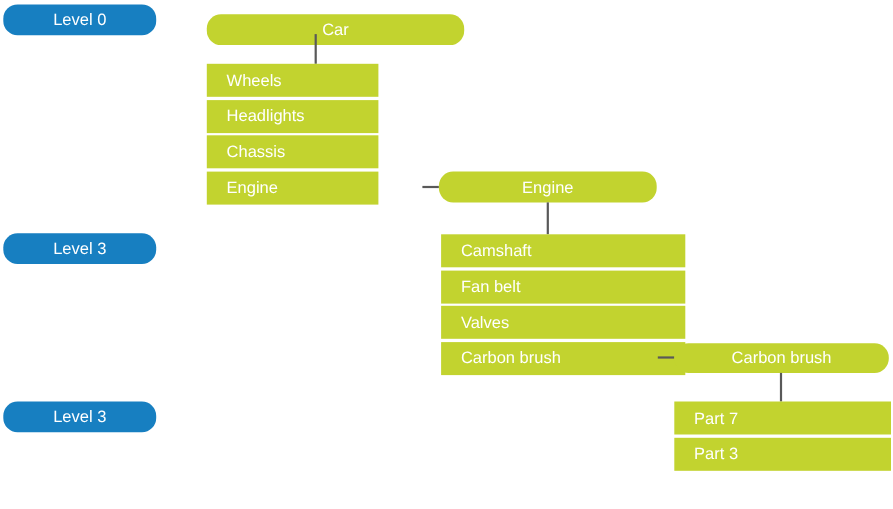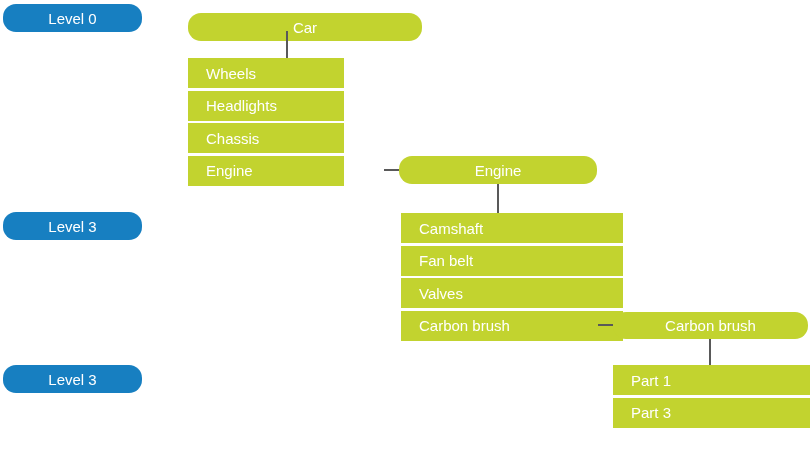--- a/index.html
+++ b/index.html
@@ -120,20 +120,20 @@
   <div class="conn" style="left:598px; top:324px; width:15px; height:2px"></div>
 
   <div class="node-header" style="left:613px; top:312px; width:195px; height:27px">
     <span>Carbon brush</span>
   </div>
 
   <div class="conn" style="left:709px; top:339px; width:2px; height:26px"></div>
 
   <div class="node-list" style="left:613px; top:365px; width:197px">
     <div class="node-row">
-      <span>Part 1</span>
+      <span>Part 7</span>
     </div>
     <div class="node-row">
       <span>Part 3</span>
     </div>
   </div>
 
 </div>
 
 </body></html>

